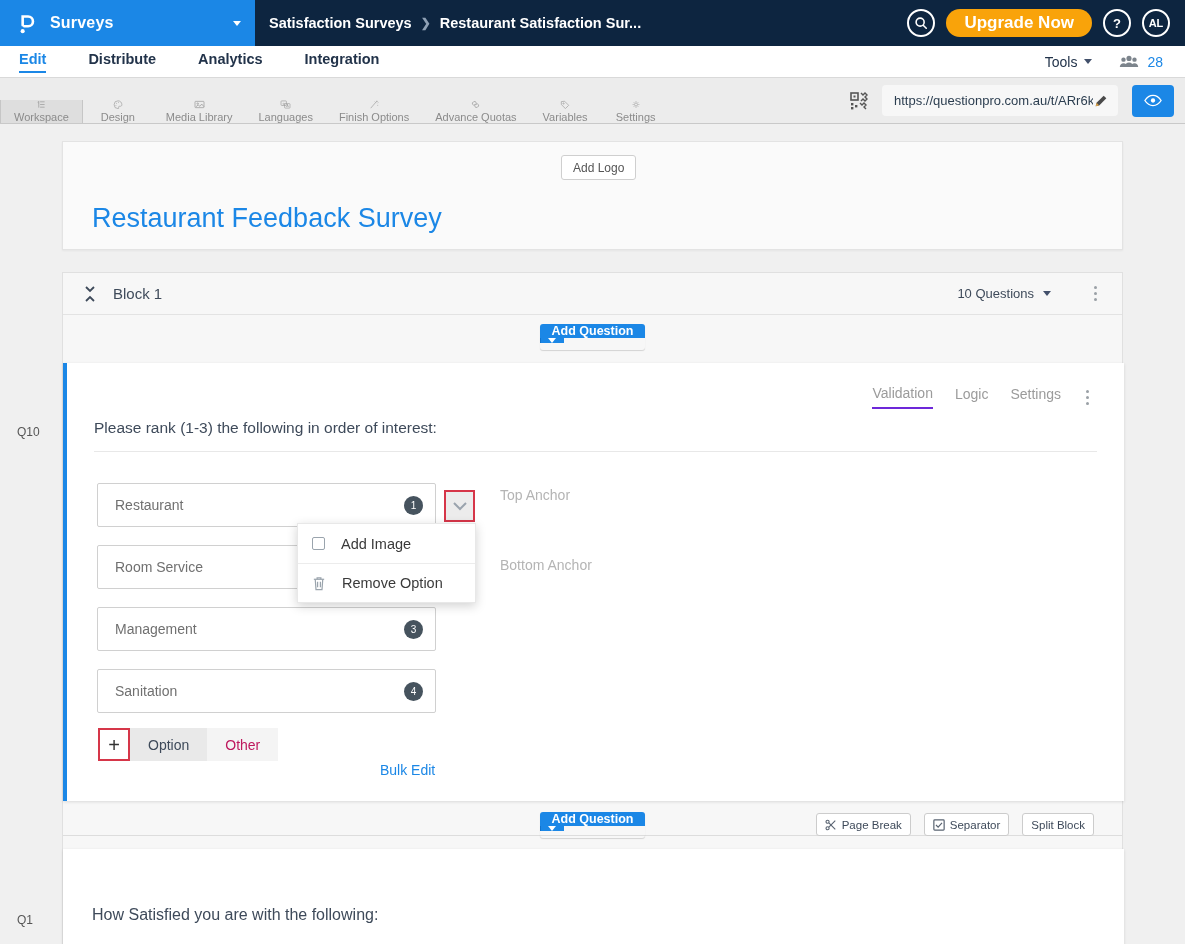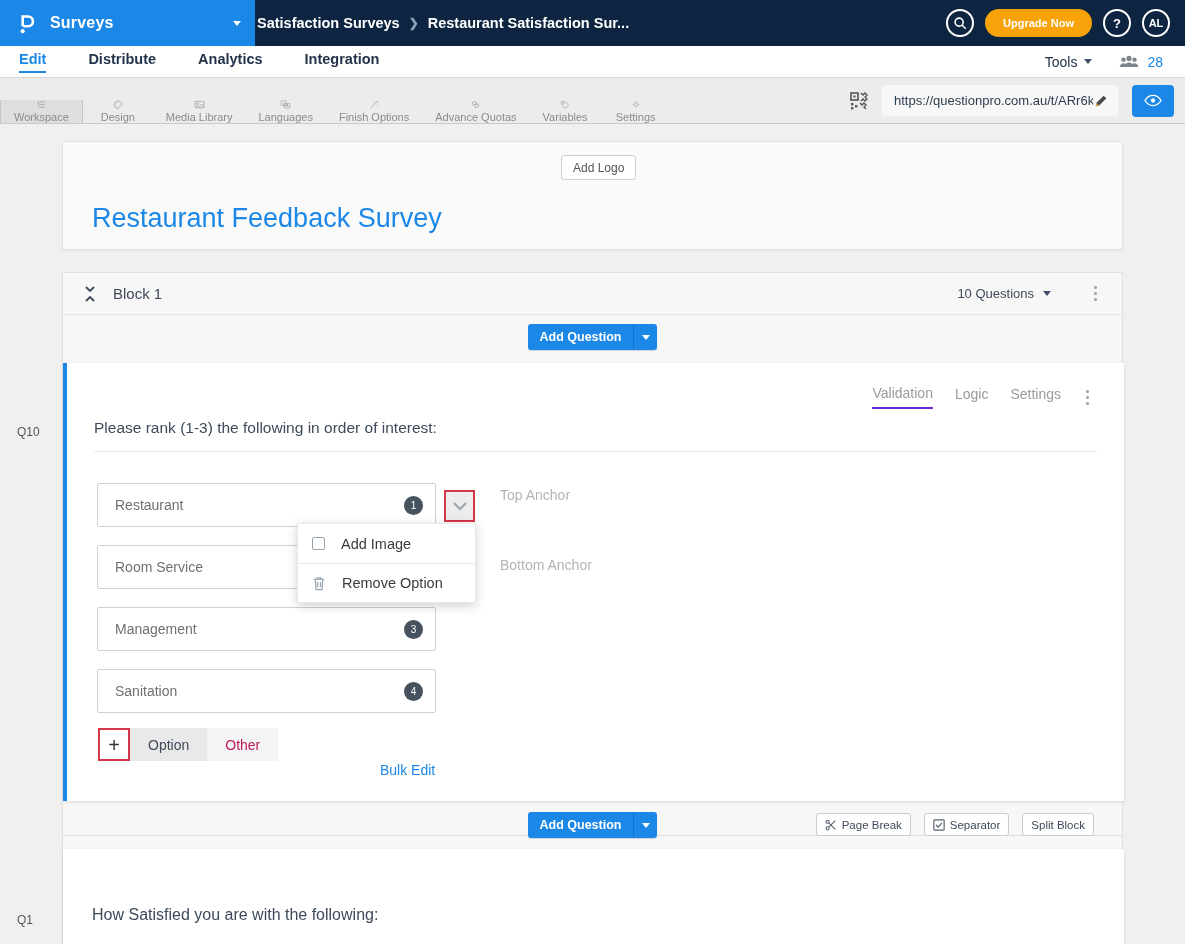--- a/index.html
+++ b/index.html
@@ -4,25 +4,25 @@
 <style>
   * { margin:0; padding:0; box-sizing:border-box; }
   body { font-family:"Liberation Sans", sans-serif; background:#dcdcdc; }
   #screen { position:relative; width:1185px; height:944px; background:#f0f0f0; overflow:hidden; font-family:"Liberation Sans", sans-serif; }
 
   
   .topbar { position:absolute; left:0; top:0; width:1185px; height:46px; background:#0d2540; display:flex; align-items:center; }
   .brand { width:255px; height:46px; background:#1b87e6; display:flex; align-items:center; padding:0 14px; color:#fff; }
   .brand-logo { width:26px; height:26px; margin-right:10px; }
   .brand-name { font-size:16px; font-weight:700; letter-spacing:.2px; flex:1; }
-  .crumbs { display:flex; align-items:center; gap:9px; padding-left:2px; color:#fff; font-size:14.5px; font-weight:700; }
+  .crumbs { display:flex; align-items:center; gap:9px; padding-left:14px; color:#fff; font-size:14.5px; font-weight:700; }
   .crumb-sep { color:#8fa1b5; font-size:12px; }
   .topbar-right { margin-left:auto; display:flex; align-items:center; gap:11px; padding-right:15px; }
   .circle-btn { width:28px; height:28px; border-radius:50%; border:2px solid #fff; color:#fff; display:flex; align-items:center; justify-content:center; font-size:13px; font-weight:700; background:transparent; cursor:pointer; }
-  .upgrade { height:28px; padding:0 18px; border:none; border-radius:15px; background:#f9a30a; color:#fff; font-weight:700; font-size:11px; cursor:pointer; }
+  .upgrade { height:28px; padding:0 18px; border:none; border-radius:15px; background:#f9a30a; color:#fff; font-weight:700; font-size:17px; cursor:pointer; }
 
   
   .navrow { position:absolute; left:0; top:46px; width:1185px; height:32px; background:#fff; border-bottom:1px solid #d9d9d9; display:flex; align-items:center; }
   .nav-tabs { display:flex; gap:42px; padding-left:19px;font-weight:bold; }
   .nav-tab { font-size:14.5px; color:#22334a; text-decoration:none; cursor:pointer; padding-bottom:4px; }
   .nav-tab.active { color:#1b87e6; border-bottom:2px solid #1b87e6; }
   .navrow-right { margin-left:auto; display:flex; align-items:center; gap:26px; padding-right:22px; }
   .tools { display:flex; align-items:center; gap:7px; font-size:14px; color:#22334a; cursor:pointer; }
   .caret-down { display:inline-block; width:0; height:0; border-left:4px solid transparent; border-right:4px solid transparent; border-top:5px solid #42506b; }
   .collab { display:flex; align-items:center; gap:7px; cursor:pointer; }
@@ -48,21 +48,21 @@
   .block-card { position:absolute; left:62px; top:272px; width:1061px; height:672px; background:#f7f7f7; border:1px solid #e0e0e0; border-bottom:none; }
   .block-header { position:absolute; left:0; top:0; width:100%; height:42px; border-bottom:1px solid #e3e3e3; display:flex; align-items:center; }
   .collapse-btn { background:none; border:none; margin-left:20px; cursor:pointer; display:flex; }
   .block-name { margin-left:16px; font-size:15px; color:#3e4a5a; }
   .block-header-right { margin-left:auto; display:flex; align-items:center; gap:40px; padding-right:22px; }
   .qcount { display:flex; align-items:center; gap:9px; font-size:13px; color:#3e4a5a; cursor:pointer; }
   .kebab { display:inline-flex; flex-direction:column; gap:3px; cursor:pointer; background:none; border:none; padding:3px; }
   .kebab i { width:3px; height:3px; border-radius:50%; background:#9aa0a6; }
 
   .addq-row { position:absolute; left:0; width:100%; display:flex; justify-content:center; }
-  .addq-btn { display:flex; height:26px; border-radius:3px; overflow:hidden; cursor:pointer; box-shadow:0 1px 1px rgba(0,0,0,.15); }
+  .addq-btn { display:flex; height:26px; border-radius:3px; overflow:hidden; cursor:pointer; box-shadow:0 1px 1px rgba(0,0,0,.15);flex-direction:column; }
   .addq-main { background:#1b87e6; color:#fff; font-size:12.5px; font-weight:700; border:none; padding:0 12px; cursor:pointer; }
   .addq-caret { background:#1b87e6; border:none; border-left:1px solid #1172cb; width:24px; display:flex; align-items:center; justify-content:center; cursor:pointer; }
   .addq-caret .caret-down { border-top-color:#fff; }
 
   .q-card { position:absolute; left:0; top:90px; width:1061px; height:438px; background:#fff; border-left:4px solid #1b87e6; box-shadow:0 1px 3px rgba(0,0,0,.12); }
   .q-tabs { position:absolute; right:32px; top:22px; display:flex; align-items:center; gap:22px; }
   .q-tab { font-size:14px; color:#9b9b9b; cursor:pointer; padding-bottom:6px; }
   .q-tab.active { border-bottom:2px solid #6d28d9; }
   .q-text { position:absolute; left:27px; top:56px; font-size:15.5px; color:#3e4a5a; }
   .q-divider { position:absolute; left:27px; top:88px; width:1003px; height:1px; background:#e8e8e8; }

